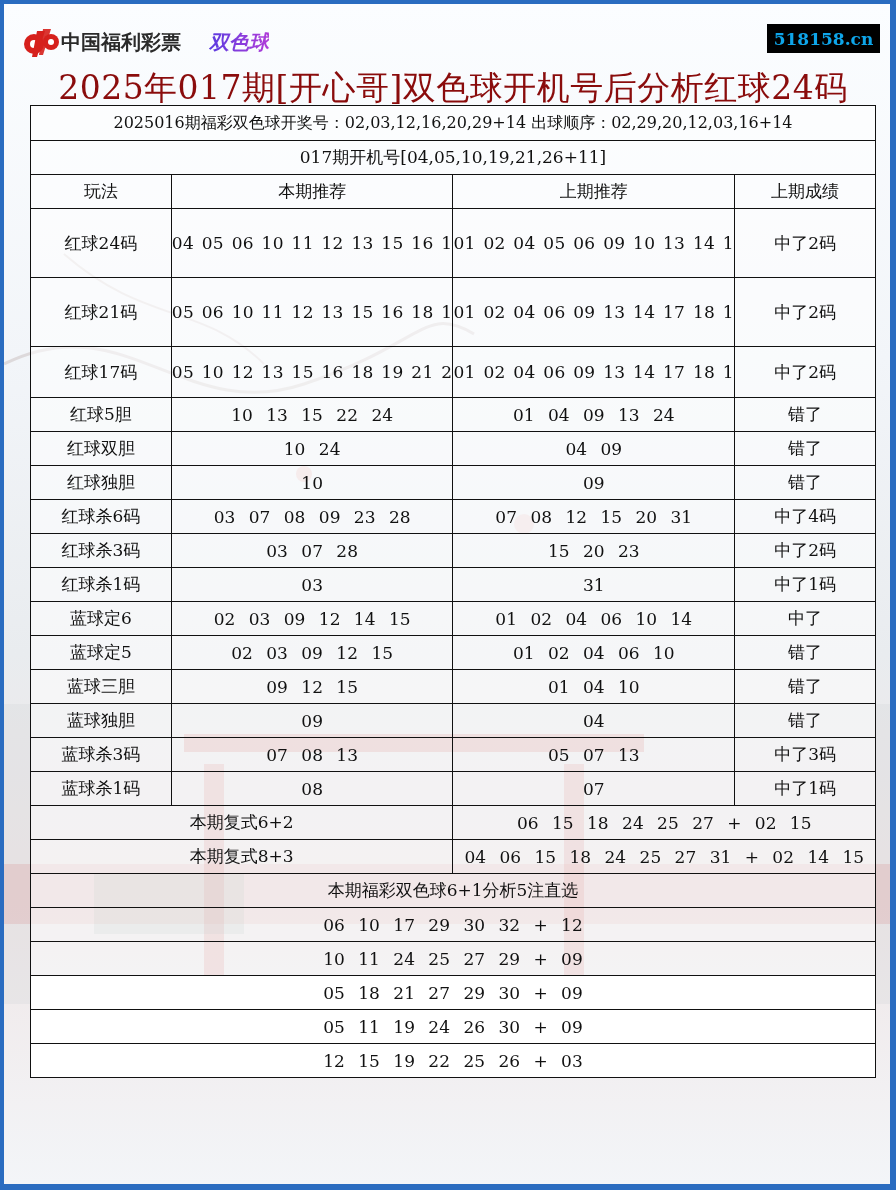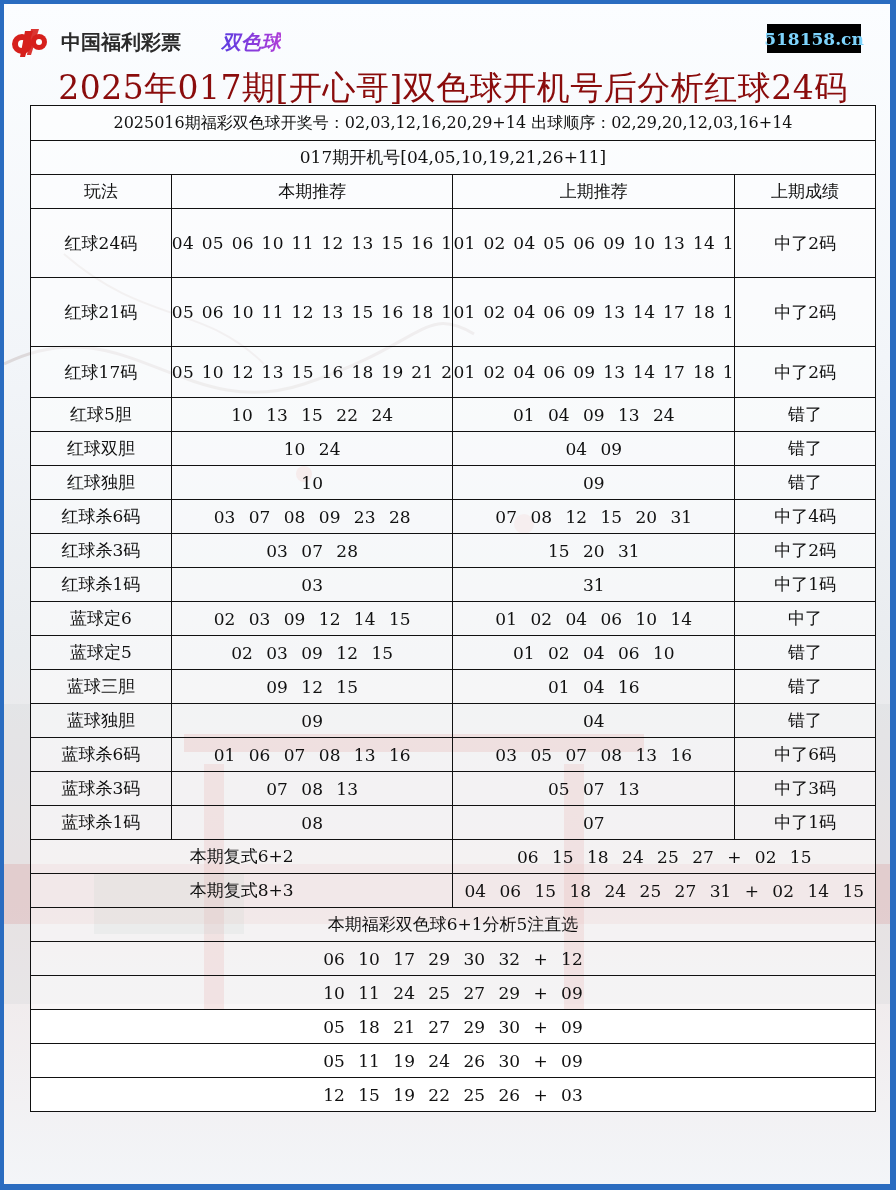--- a/index.html
+++ b/index.html
@@ -9,37 +9,37 @@
     font-family: "DejaVu Serif", "Liberation Serif", serif;
     position:relative;
   }
   .frame {
     position:absolute; left:4px; top:4px; width:886px; height:1180px;
     background:linear-gradient(180deg,#fbfdff 0%,#f2f5f9 30%,#e9ecef 55%,#efe6e6 75%,#f3f5f8 100%);
     overflow:hidden;
   }
   .bg-deco { position:absolute; inset:0; pointer-events:none; }
   .logo {
-    position:absolute; left:5px; top:20px; height:36px;
-    display:flex; align-items:center; gap:12px;
+    position:absolute; left:17px; top:20px; height:36px;
+    display:flex; align-items:center; gap:0;
   }
   .logo .mark { width:40px; height:34px; }
   .logo .cn {
     font-family: "DejaVu Sans", "Liberation Sans", sans-serif;
     font-weight:bold; font-size:20px; color:#2a2a2a; letter-spacing:0px;
   }
   .logo .ssq {
     font-family: "DejaVu Sans", "Liberation Sans", sans-serif;
     font-weight:bold; font-style:italic; font-size:20px;
     background:linear-gradient(90deg,#5a3ce0,#b03cd8);
     -webkit-background-clip:text; background-clip:text; color:transparent;margin-left:28px;
   }
   .site-badge {
-    position:absolute; left:763px; top:20px; width:94px; height:29px;
-    background:#000; color:#7dd3fc;
+    position:absolute; left:763px; top:20px; width:113px; height:29px;
+    background:#000; color:#0ea5e9;
     font-family:"DejaVu Serif", serif; font-size:17px; font-weight:bold;
     display:flex; align-items:center; justify-content:center;
   }
   .title {
     position:absolute; left:24px; top:62px; width:850px;
     font-size:33px; color:#8a0c0c; letter-spacing:0.5px; white-space:nowrap;
     font-family:"DejaVu Serif", "Liberation Serif", serif;
     text-align:center;
   }
   table.main {
@@ -155,21 +155,21 @@
       </tr>
       <tr class="h35">
         <td>红球杀6码</td>
         <td class="nums">03 07 08 09 23 28</td>
         <td class="nums">07 08 12 15 20 31</td>
         <td>中了4码</td>
       </tr>
       <tr class="h35">
         <td>红球杀3码</td>
         <td class="nums">03 07 28</td>
-        <td class="nums">15 20 31</td>
+        <td class="nums">15 20 23</td>
         <td>中了2码</td>
       </tr>
       <tr class="h35">
         <td>红球杀1码</td>
         <td class="nums">03</td>
         <td class="nums">31</td>
         <td>中了1码</td>
       </tr>
       <tr class="h35">
         <td>蓝球定6</td>
@@ -179,34 +179,28 @@
       </tr>
       <tr class="h35">
         <td>蓝球定5</td>
         <td class="nums">02 03 09 12 15</td>
         <td class="nums">01 02 04 06 10</td>
         <td>错了</td>
       </tr>
       <tr class="h35">
         <td>蓝球三胆</td>
         <td class="nums">09 12 15</td>
-        <td class="nums">01 04 16</td>
+        <td class="nums">01 04 10</td>
         <td>错了</td>
       </tr>
       <tr class="h35">
         <td>蓝球独胆</td>
         <td class="nums">09</td>
         <td class="nums">04</td>
         <td>错了</td>
-      </tr>
-      <tr class="h35">
-        <td>蓝球杀6码</td>
-        <td class="nums">01 06 07 08 13 16</td>
-        <td class="nums">03 05 07 08 13 16</td>
-        <td>中了6码</td>
       </tr>
       <tr class="h35">
         <td>蓝球杀3码</td>
         <td class="nums">07 08 13</td>
         <td class="nums">05 07 13</td>
         <td>中了3码</td>
       </tr>
       <tr class="h35">
         <td>蓝球杀1码</td>
         <td class="nums">08</td>

